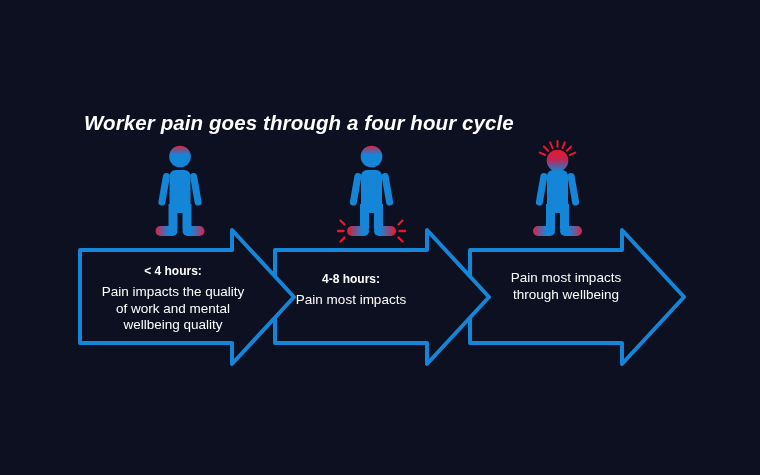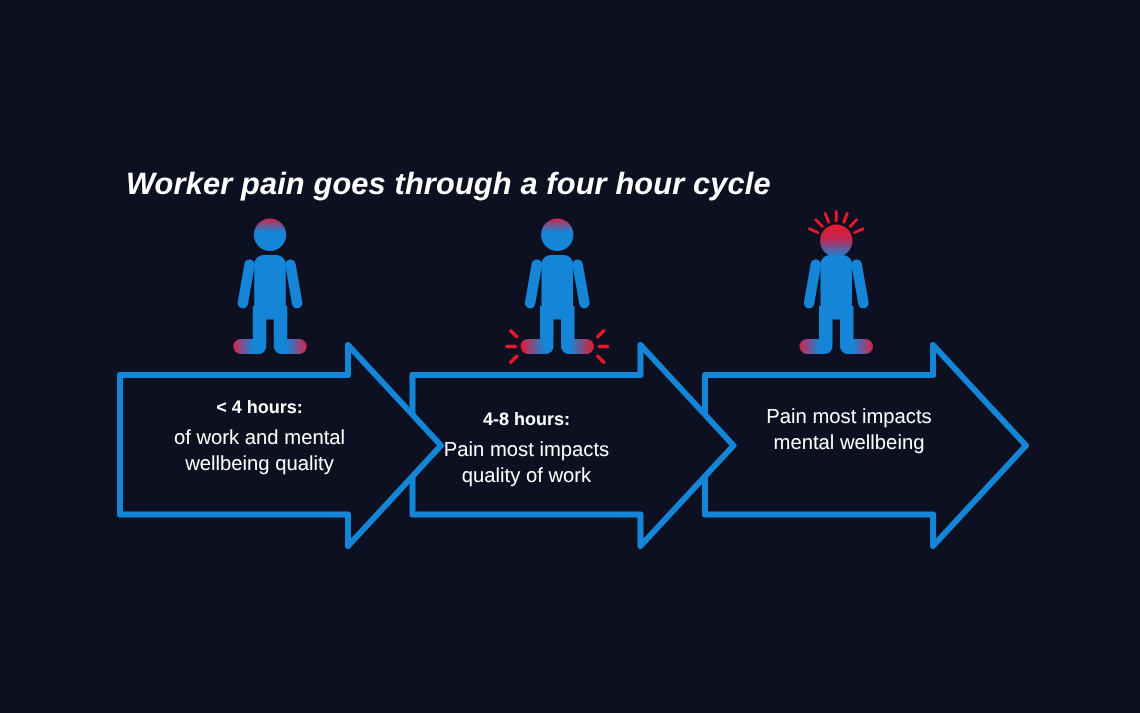--- a/index.html
+++ b/index.html
@@ -129,28 +129,28 @@
           <line x1="-9.4" y1="150.8" x2="-13.6" y2="146.5"></line>
           <line x1="12.3" y1="155" x2="17.8" y2="152.6"></line>
           <line x1="-12.3" y1="155" x2="-17.8" y2="152.6"></line>
         </g>
       </g>
     </g>
   </svg>
 
   <div class="stage-text s1">
     <div class="heading">&lt; 4 hours:</div>
+    <div class="desc-line">Pain impacts the quality</div>
     <div class="desc-line">of work and mental</div>
     <div class="desc-line">wellbeing quality</div>
   </div>
 
   <div class="stage-text s2">
     <div class="heading">4-8 hours:</div>
     <div class="desc-line">Pain most impacts</div>
-    <div class="desc-line">quality of work</div>
   </div>
 
   <div class="stage-text s3">
     <div class="desc-line">Pain most impacts</div>
-    <div class="desc-line">mental wellbeing</div>
+    <div class="desc-line">through wellbeing</div>
   </div>
 
 </div>
 
 </body></html>

